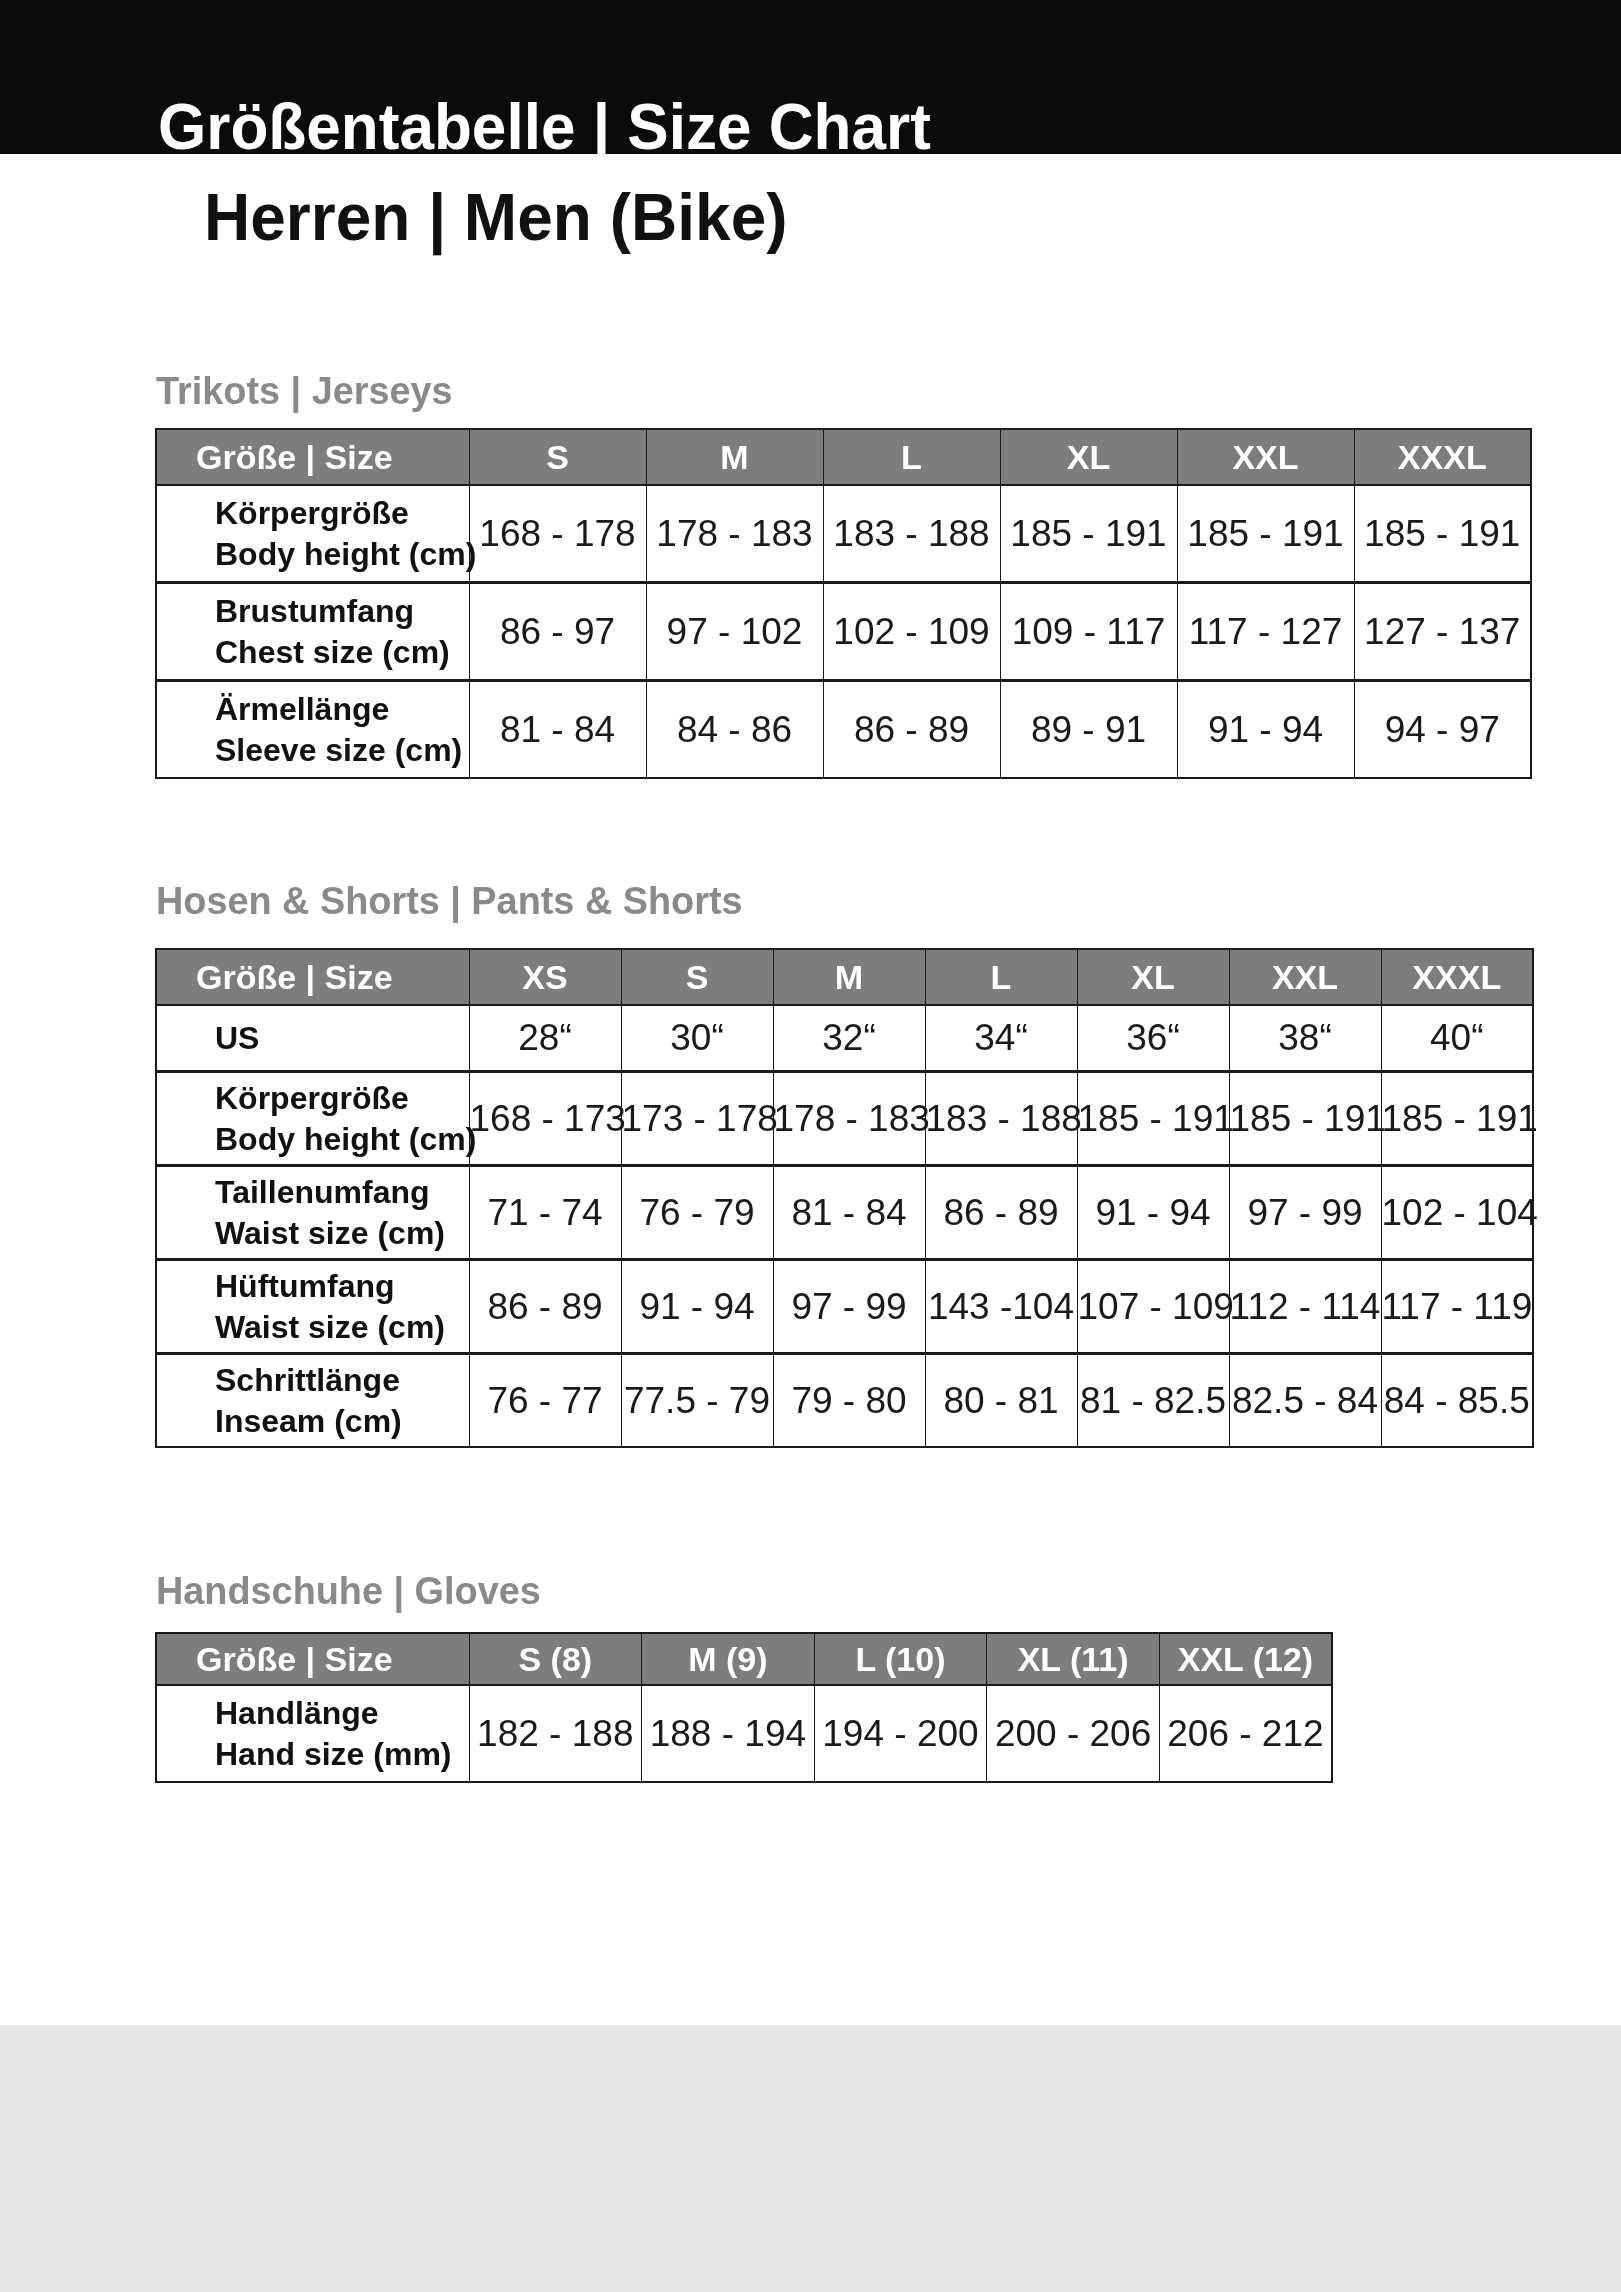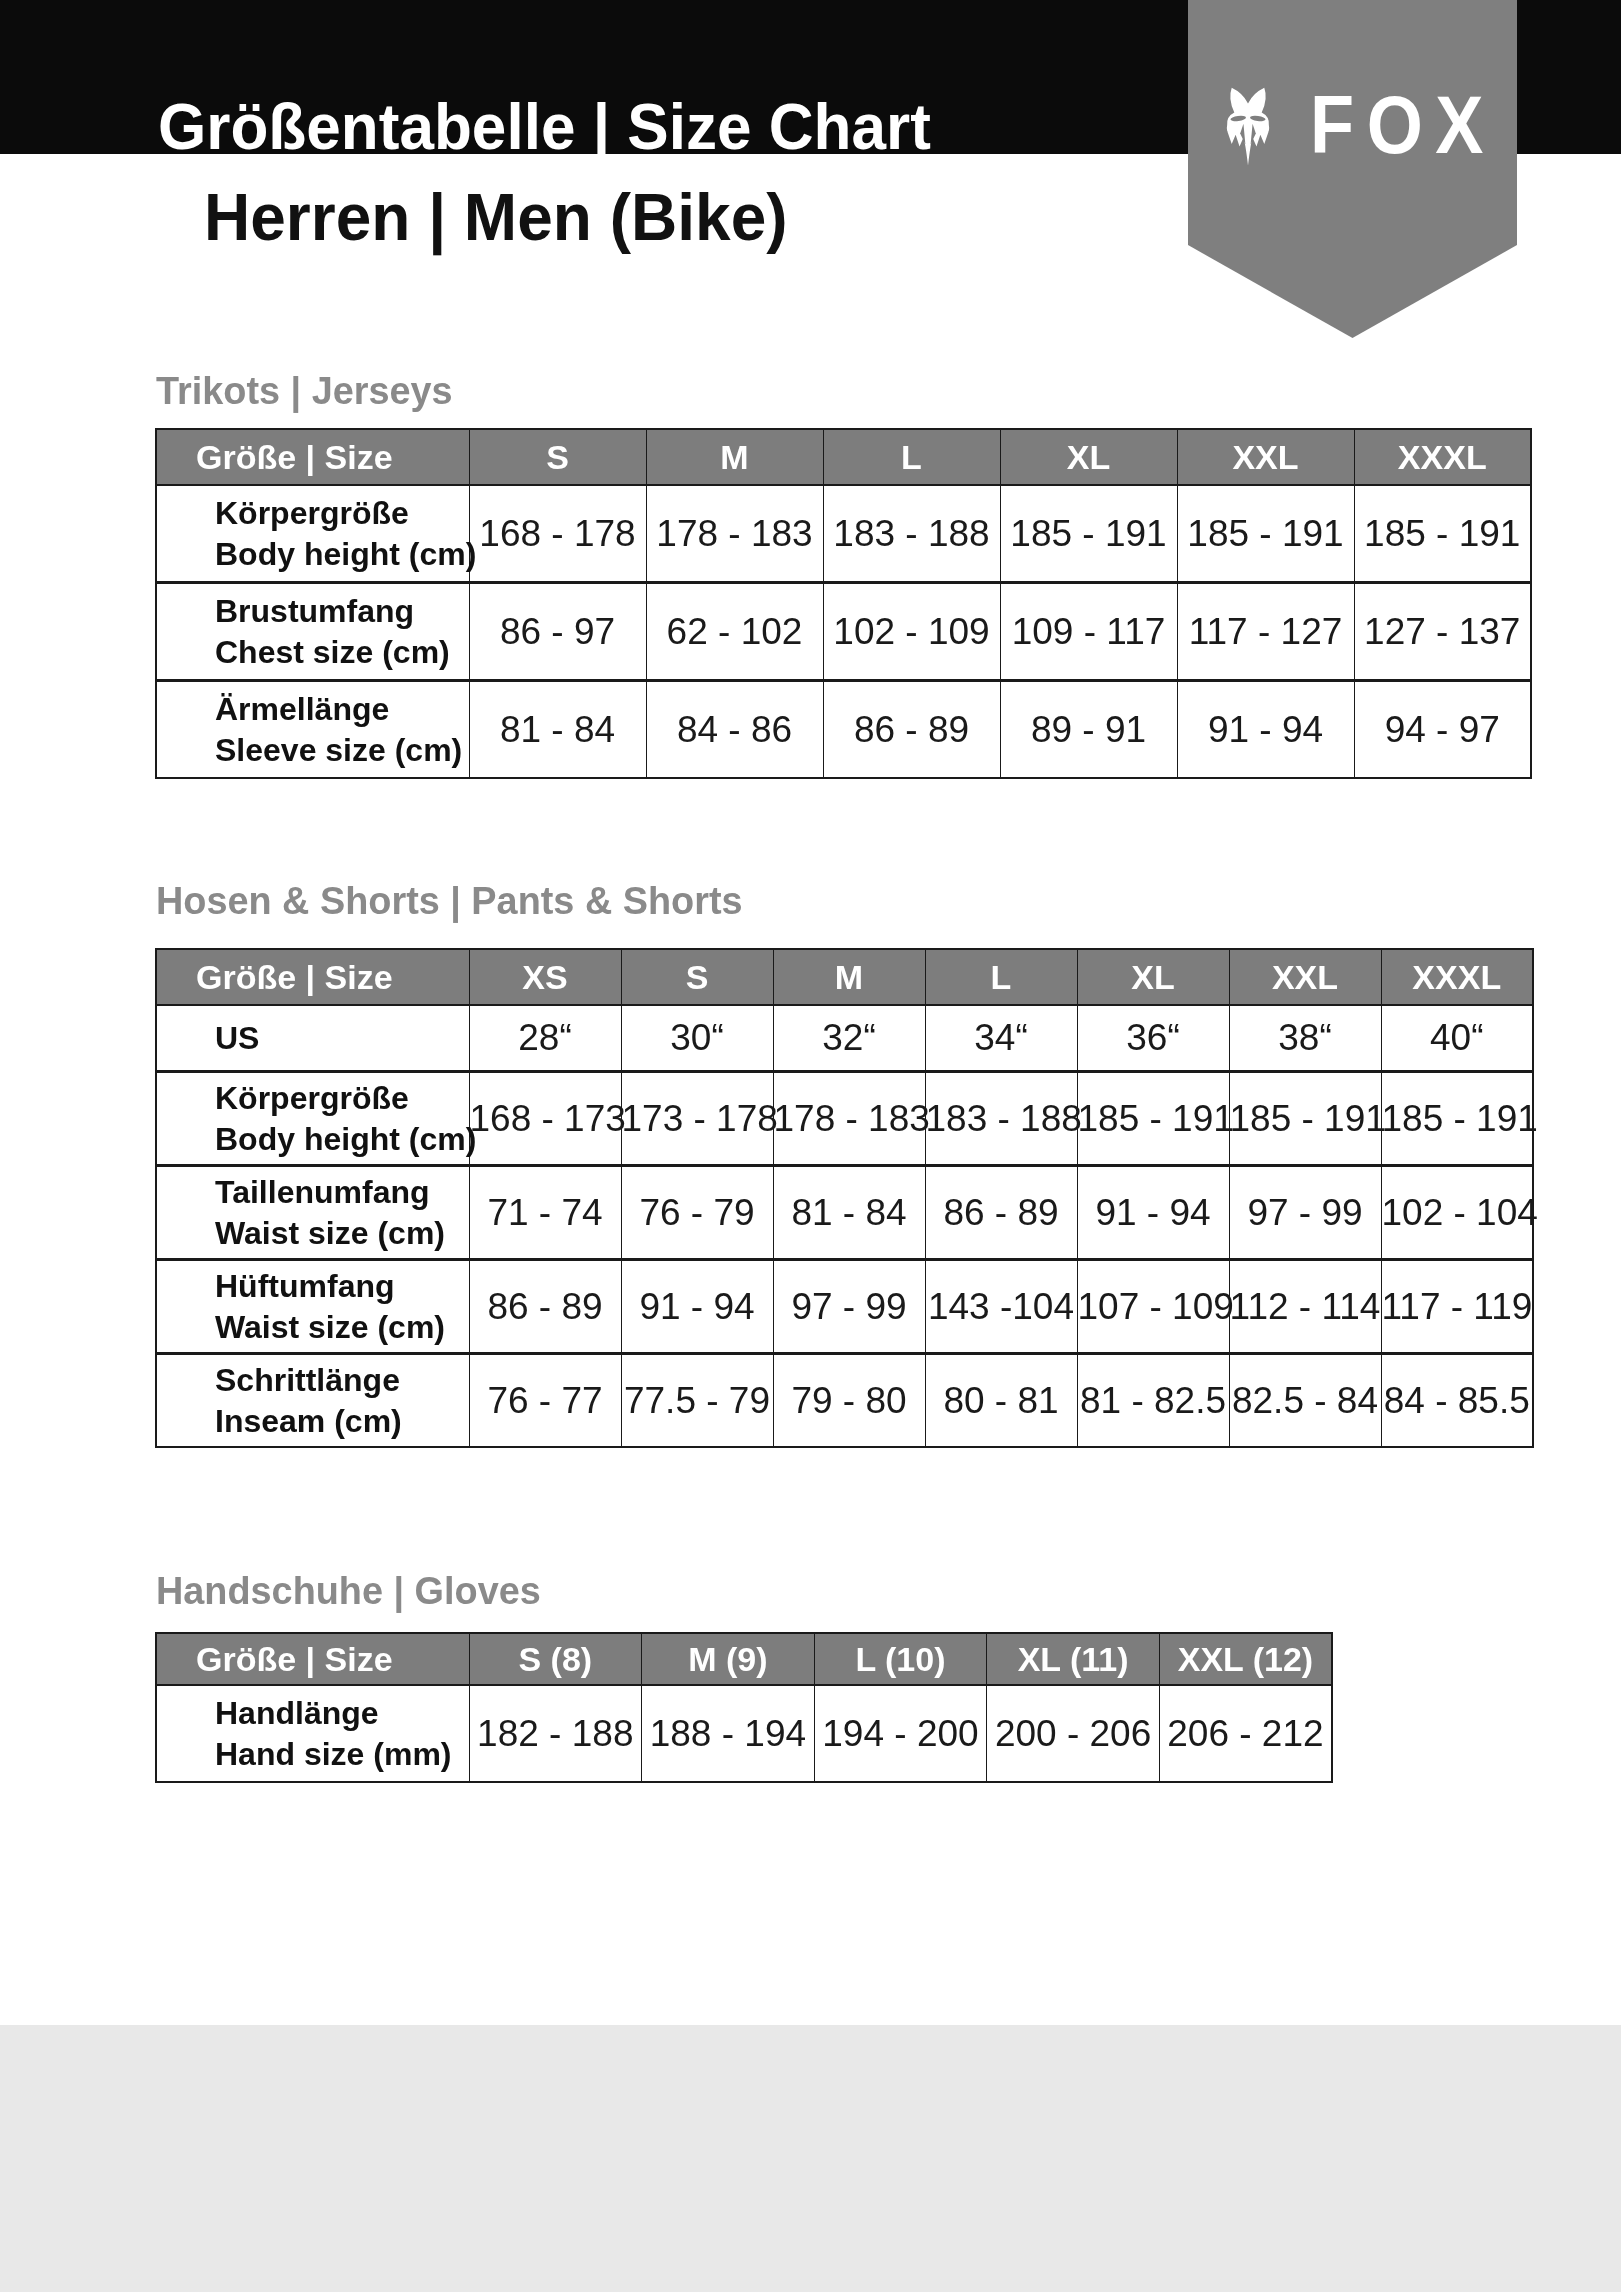--- a/index.html
+++ b/index.html
@@ -118,45 +118,20 @@
 </head>
 <body>
 
 <div class="page">
 
   <div class="top-bar"></div>
 
   <div class="main-title">Größentabelle | Size Chart</div>
   <div class="sub-title">Herren | Men (Bike)</div>
 
-  <div class="badge">
-    <div class="badge-inner">
-      <svg class="fox-head" viewBox="0 0 100 132" xmlns="http://www.w3.org/2000/svg" aria-hidden="true">
-        <path fill="#ffffff" d="
-          M50,33
-          Q42,17 25,9
-          Q19,26 29,47
-          Q17,53 18,66
-          Q16,76 22,80
-          L18,75 L25,95 L31,81 L37,99 L43,85
-          Q46,94 50,128
-          Q54,94 57,85
-          L63,99 L69,81 L75,95 L82,75 L78,80
-          Q84,76 82,66
-          Q83,53 71,47
-          Q81,26 75,9
-          Q58,17 50,33 Z"></path>
-        <ellipse cx="35" cy="56" rx="12" ry="3.8" fill="#7f7f7f" transform="rotate(-8 35 56)"></ellipse>
-        <ellipse cx="65" cy="56" rx="12" ry="3.8" fill="#7f7f7f" transform="rotate(8 65 56)"></ellipse>
-        <path fill="#7f7f7f" d="M43,64 L46,96 L38,79 Z"></path>
-        <path fill="#7f7f7f" d="M57,64 L54,96 L62,79 Z"></path>
-      </svg>
-      <div class="fox-word">FOX</div>
-    </div>
-  </div>
 
   <div class="sec-heading" id="h0">Trikots | Jerseys</div>
   <table class="size-table" id="t0">
       <colgroup>
         <col class="col-label">
         <col>
         <col>
         <col>
         <col>
         <col>
@@ -185,21 +160,21 @@
           <td class="val">185 - 191</td>
           <td class="val">185 - 191</td>
           <td class="val">185 - 191</td>
         </tr>
         <tr>
           <td class="lbl-cell">
             <div class="lbl-de">Brustumfang</div>
             <div class="lbl-en">Chest size (cm)</div>
           </td>
           <td class="val">86 - 97</td>
-          <td class="val">62 - 102</td>
+          <td class="val">97 - 102</td>
           <td class="val">102 - 109</td>
           <td class="val">109 - 117</td>
           <td class="val">117 - 127</td>
           <td class="val">127 - 137</td>
         </tr>
         <tr>
           <td class="lbl-cell">
             <div class="lbl-de">Ärmellänge</div>
             <div class="lbl-en">Sleeve size (cm)</div>
           </td>

